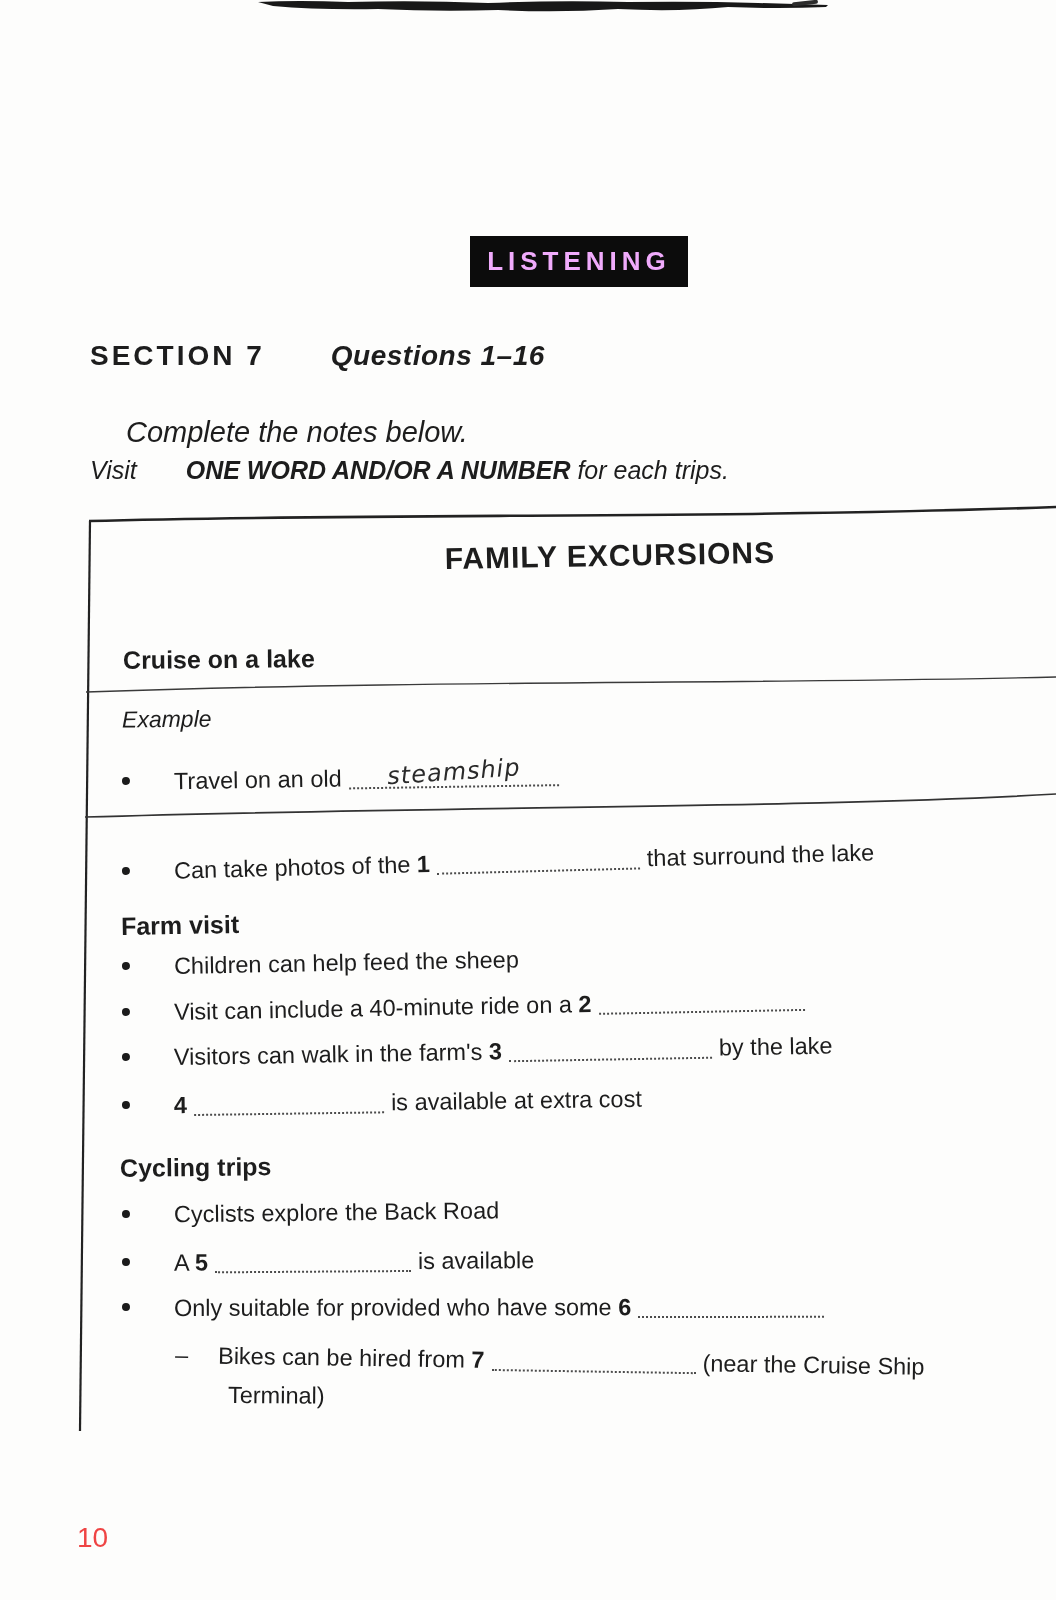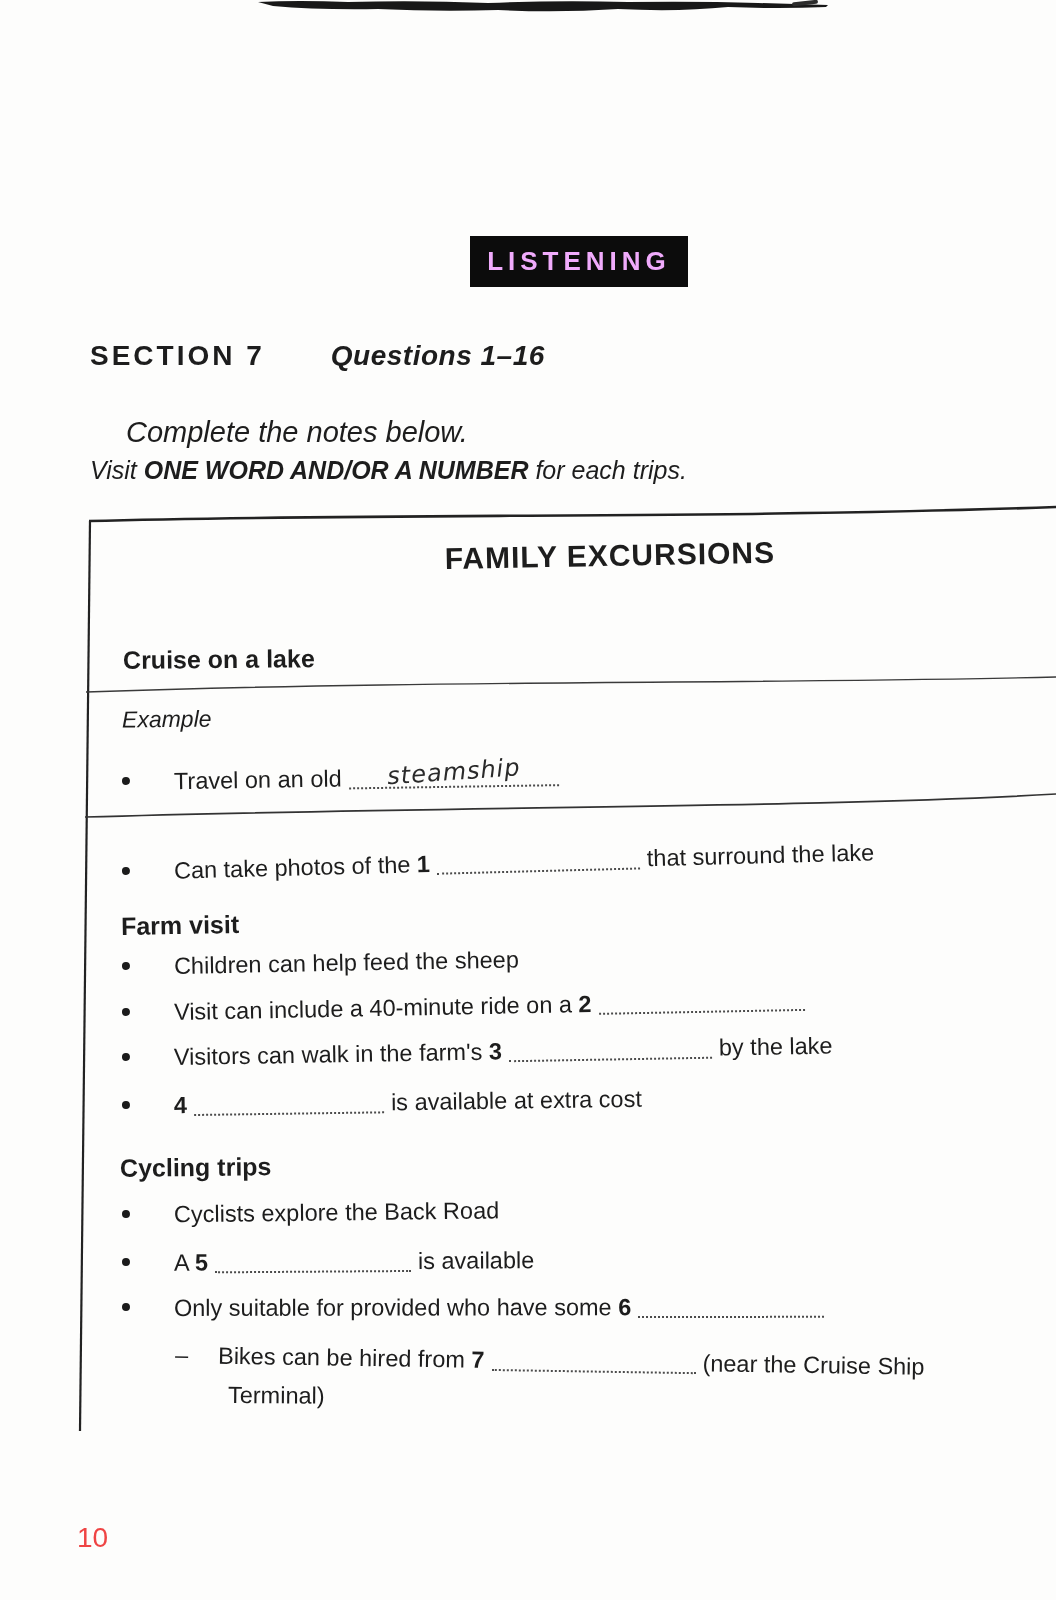--- a/index.html
+++ b/index.html
@@ -18,21 +18,21 @@
   #test-title { left:90px; top:132px; font-size:47px; font-weight:700;
     letter-spacing:1px; color:#222; }
   #listening-banner { left:470px; top:236px; width:218px; height:51px;
     background:#0c0c0c; color:#f0abfc; font-size:26px; font-weight:700;
     letter-spacing:5px; text-align:center; line-height:51px; }
   #section-row { left:90px; top:340px; font-size:28px; }
   #section-label { font-weight:700; letter-spacing:3px; }
   #questions-range { font-weight:700; font-style:italic; margin-left:66px; letter-spacing:0.5px; }
   #instr-1 { left:90px; top:416px; font-size:29px; font-style:italic;margin-left:36px; }
   #instr-2 { left:90px; top:456px; font-size:25px; font-style:italic; }
-  #instr-2 b { font-weight:700; }
+  #instr-2 b { font-weight:700;margin-left:42px; }
   
   #box-title { left:84px; width:972px; top:549px; text-align:center;
     padding-left:40px; font-size:30px; font-weight:700; letter-spacing:1px;
     transform:rotate(-1.1deg); transform-origin:left center; }
   .box-heading { font-size:25px; font-weight:700; }
   #cruise-heading { left:123px; top:645px; transform:rotate(-0.5deg); }
   #example-label { left:122px; top:706px; font-size:23px; font-style:italic;
     transform:rotate(-0.5deg); }
   .row { font-size:23.5px; line-height:1.25; white-space:nowrap;
     transform-origin:left center; }

